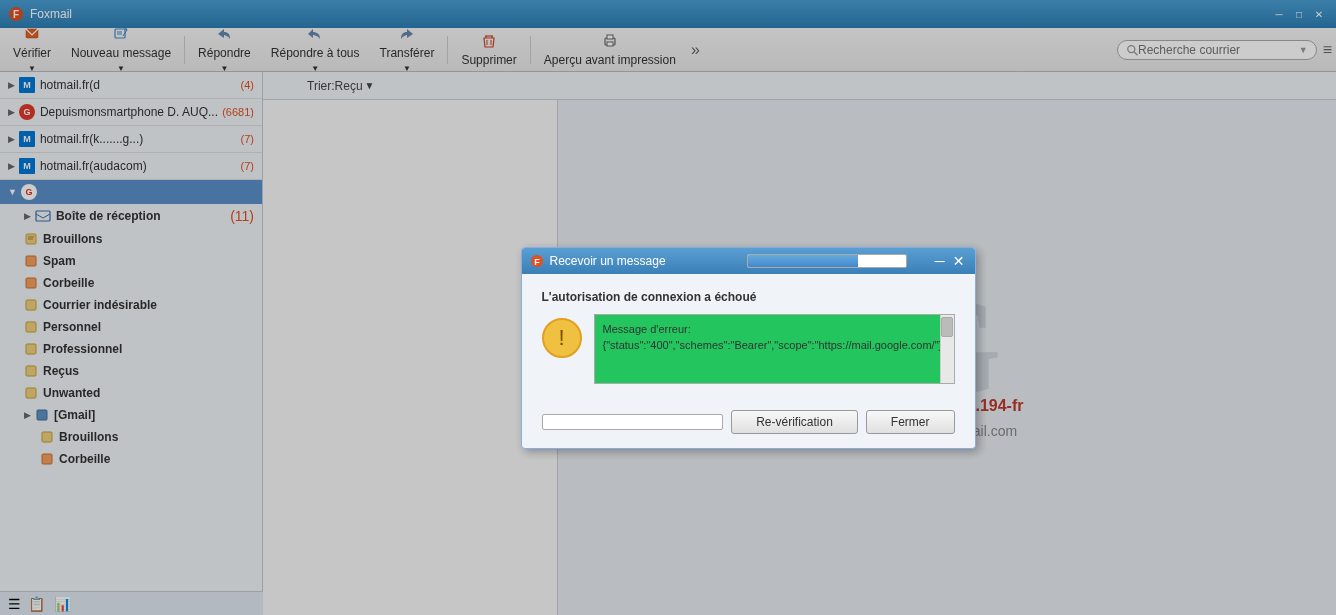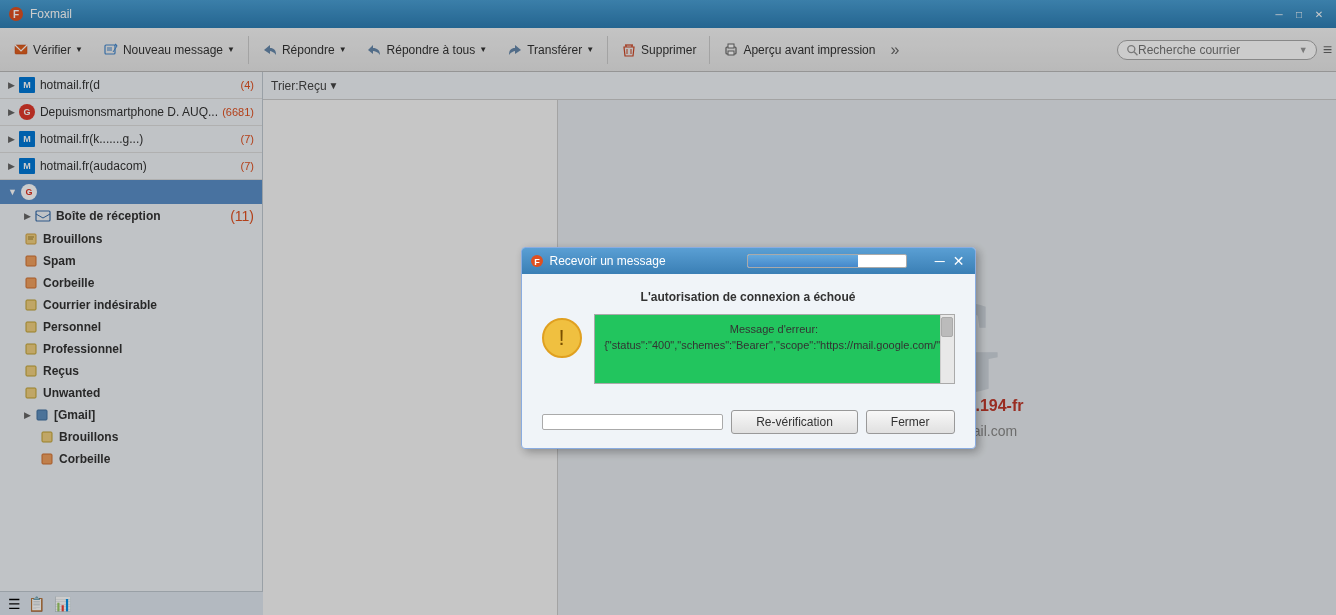--- a/index.html
+++ b/index.html
@@ -31,20 +31,21 @@
       align-items: center;
       padding: 0 4px;
       border-bottom: 1px solid #bbb;
       gap: 2px;
     }
     .toolbar-btn {
       display: flex; align-items: center; gap: 4px;
       padding: 4px 8px; background: transparent; border: 1px solid transparent;
       border-radius: 3px; cursor: pointer; font-size: 12px; color: #333;
       white-space: nowrap;
+      flex-direction: column;
     }
     .toolbar-separator { width: 1px; height: 28px; background: #ccc; margin: 0 2px; }
     .toolbar-more { font-size: 16px; color: #666; cursor: pointer; padding: 4px; }
     .search-box {
       margin-left: auto; display: flex; align-items: center;
       background: white; border: 1px solid #aaa; border-radius: 12px;
       padding: 2px 8px; width: 200px;
     }
     .search-input { border: none; outline: none; font-size: 12px; color: #999; width: 100%; background: transparent; }
     .toolbar-list-icon { font-size: 16px; color: #666; cursor: pointer; margin-left: 4px; }
@@ -95,21 +96,21 @@
     .content-area {
       flex: 1; display: flex; flex-direction: column; background: #e8eef4;
     }
 
     
     .sort-bar {
       height: 28px; background: #f0f4f8; border-bottom: 1px solid #ccc;
       display: flex; align-items: center; padding: 0 8px;
       font-size: 12px; color: #444;
     }
-    .sort-label { cursor: pointer; }
+    .sort-label { cursor: pointer; margin-left: 36px; }
     .sort-arrow { font-size: 10px; margin-left: 2px; }
 
     
     .message-list {
       width: 295px; flex-shrink: 0; border-right: 1px solid #ccc;
       background: #f8f8f8; overflow-y: auto;
     }
 
     
     .preview-pane {
@@ -156,21 +157,20 @@
     .modal-title-close {
       background: none; border: none; color: white; cursor: pointer;
       font-size: 14px; padding: 0 2px; line-height: 1;
     }
     .modal-title-min {
       background: none; border: none; color: white; cursor: pointer;
       font-size: 14px; padding: 0 4px; line-height: 1; margin-right: 2px;
     }
     .modal-body {
       padding: 16px 20px;
-      text-align: center;
     }
     .modal-error-title {
       font-size: 12px; font-weight: bold; color: #333; margin-bottom: 10px;
     }
     .modal-content-row {
       display: flex; align-items: flex-start; gap: 12px;
     }
     .warning-icon {
       width: 40px; height: 40px; background: #f0c040;
       border-radius: 50%; display: flex; align-items: center; justify-content: center;

